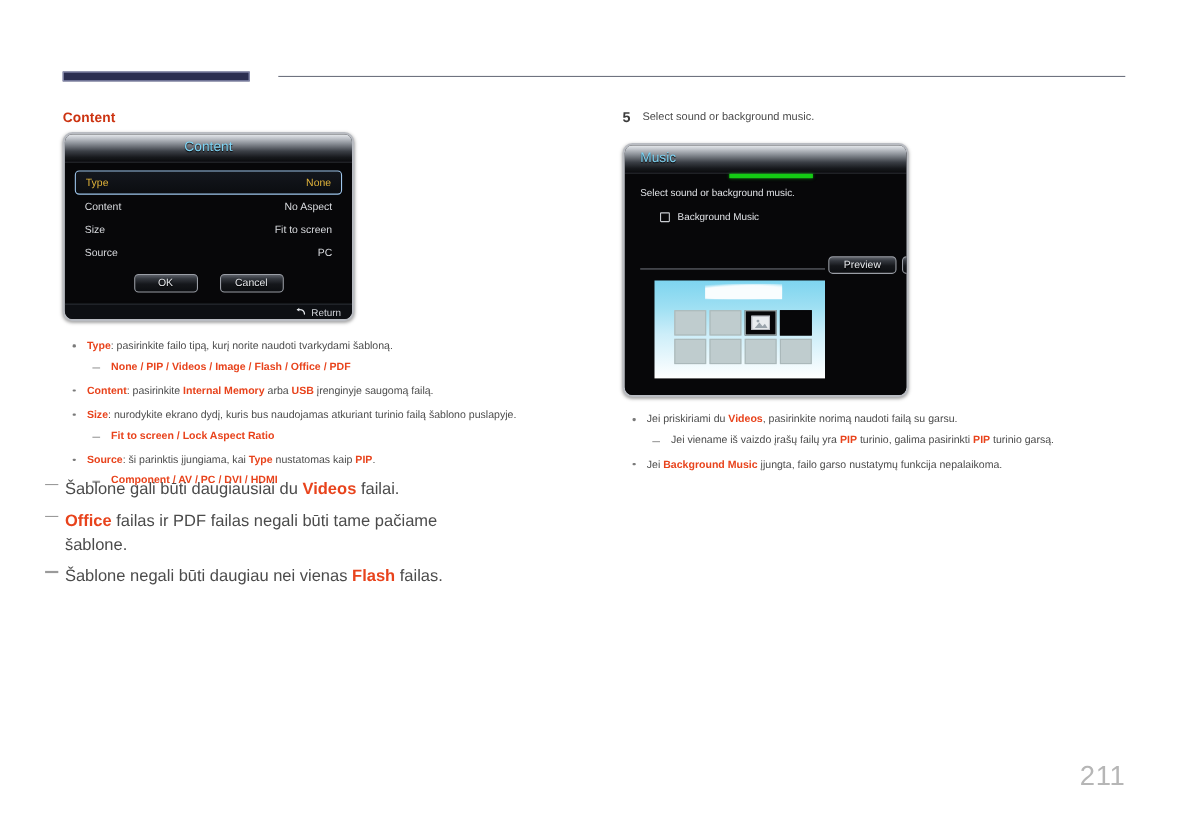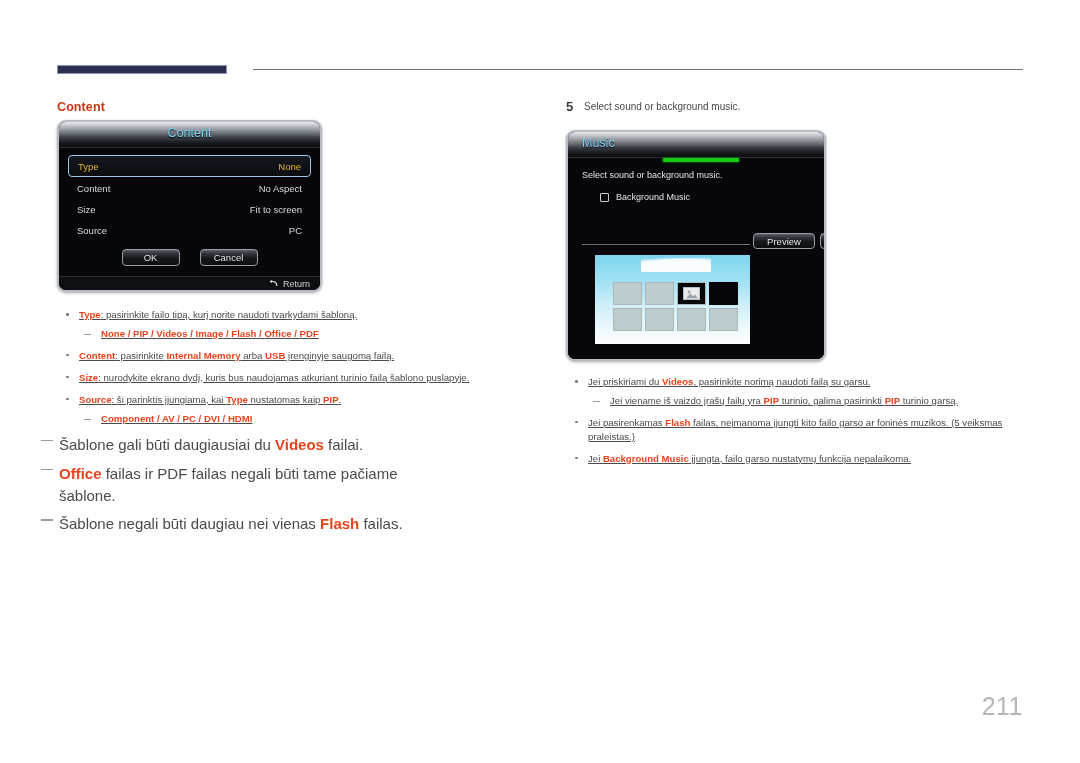--- a/index.html
+++ b/index.html
@@ -252,21 +252,20 @@
 
   
   .txtblock { position: absolute; }
   .bullet-l1 {
     position: relative;
     padding-left: 22px;
     margin-bottom: 8px;
     font-size: 9.6px;
     line-height: 1.45;
     color: #4b4b4b;
-    text-decoration: underline;
   }
   .bullet-l1 > .dot {
     position: absolute;
     left: 9px; top: 5px;
     width: 2.6px; height: 2.6px;
     border-radius: 50%;
     background: #7a7a7a;
   }
   .bullet-l2 {
     position: relative;
@@ -355,21 +354,21 @@
           <path d="M4.4 1.9 L2.1 3.8 L4.4 5.7 Z" fill="#dfe2e6"></path>
         </svg>
       </span>
       <span>Return</span>
     </div>
   </div>
 
   <div class="txtblock" id="left-bullets" style="left:57px; top:308px; width:470px;">
       <div class="bullet-l1"><span class="dot"></span><span class="em">Type</span><span class="plain">: pasirinkite failo tipą, kurį norite naudoti tvarkydami šabloną.</span><div class="bullet-l2"><span class="dash"></span><span class="em">None</span><span class="em"> / </span><span class="em">PIP</span><span class="em"> / </span><span class="em">Videos</span><span class="em"> / </span><span class="em">Image</span><span class="em"> / </span><span class="em">Flash</span><span class="em"> / </span><span class="em">Office</span><span class="em"> / </span><span class="em">PDF</span></div></div>
       <div class="bullet-l1"><span class="dot"></span><span class="em">Content</span><span class="plain">: pasirinkite </span><span class="em">Internal Memory</span><span class="plain"> arba </span><span class="em">USB</span><span class="plain"> įrenginyje saugomą failą.</span></div>
-      <div class="bullet-l1"><span class="dot"></span><span class="em">Size</span><span class="plain">: nurodykite ekrano dydį, kuris bus naudojamas atkuriant turinio failą šablono puslapyje.</span></div>
+      <div class="bullet-l1"><span class="dot"></span><span class="em">Size</span><span class="plain">: nurodykite ekrano dydį, kuris bus naudojamas atkuriant turinio failą šablono puslapyje.</span><div class="bullet-l2"><span class="dash"></span><span class="em">Fit to screen</span><span class="em"> / </span><span class="em">Lock Aspect Ratio</span></div></div>
       <div class="bullet-l1"><span class="dot"></span><span class="em">Source</span><span class="plain">: ši parinktis įjungiama, kai </span><span class="em">Type</span><span class="plain"> nustatomas kaip </span><span class="em">PIP</span><span class="plain">.</span><div class="bullet-l2"><span class="dash"></span><span class="em">Component</span><span class="em"> / </span><span class="em">AV</span><span class="em"> / </span><span class="em">PC</span><span class="em"> / </span><span class="em">DVI</span><span class="em"> / </span><span class="em">HDMI</span></div></div>
     </div>
 
   <div class="txtblock" id="left-notes" style="left:38px; top:434px; width:400px;">
       <div class="note"><span class="dash"></span><span class="plain">Šablone gali būti daugiausiai du </span><span class="em">Videos</span><span class="plain"> failai.</span></div>
       <div class="note"><span class="dash"></span><span class="em">Office</span><span class="plain"> failas ir PDF failas negali būti tame pačiame šablone.</span></div>
       <div class="note"><span class="dash"></span><span class="plain">Šablone negali būti daugiau nei vienas </span><span class="em">Flash</span><span class="plain"> failas.</span></div>
     </div>
 
   <div id="step-5">5</div>
@@ -418,18 +417,17 @@
           <div class="osd-btn">Preview</div>
           <div class="osd-btn">Previous</div>
           <div class="osd-btn">Next</div>
           <div class="osd-btn accent">Cancel</div>
         </div>
     </div>
   </div>
 
   <div class="txtblock" id="right-bullets" style="left:566px; top:375px; width:458px;">
       <div class="bullet-l1"><span class="dot"></span><span class="plain">Jei priskiriami du </span><span class="em">Videos</span><span class="plain">, pasirinkite norimą naudoti failą su garsu.</span><div class="bullet-l2"><span class="dash"></span><span class="plain">Jei viename iš vaizdo įrašų failų yra </span><span class="em">PIP</span><span class="plain"> turinio, galima pasirinkti </span><span class="em">PIP</span><span class="plain"> turinio garsą.</span></div></div>
-      <div class="bullet-l1"><span class="dot"></span><span class="plain">Jei pasirenkamas </span><span class="em">Flash</span><span class="plain"> failas, neįmanoma įjungti kito failo garso ar foninės muzikos. (5 veiksmas praleistas.)</span></div>
       <div class="bullet-l1"><span class="dot"></span><span class="plain">Jei </span><span class="em">Background Music</span><span class="plain"> įjungta, failo garso nustatymų funkcija nepalaikoma.</span></div>
     </div>
 
   <div id="page-number">211</div>
 </div>
 
 </body></html>

